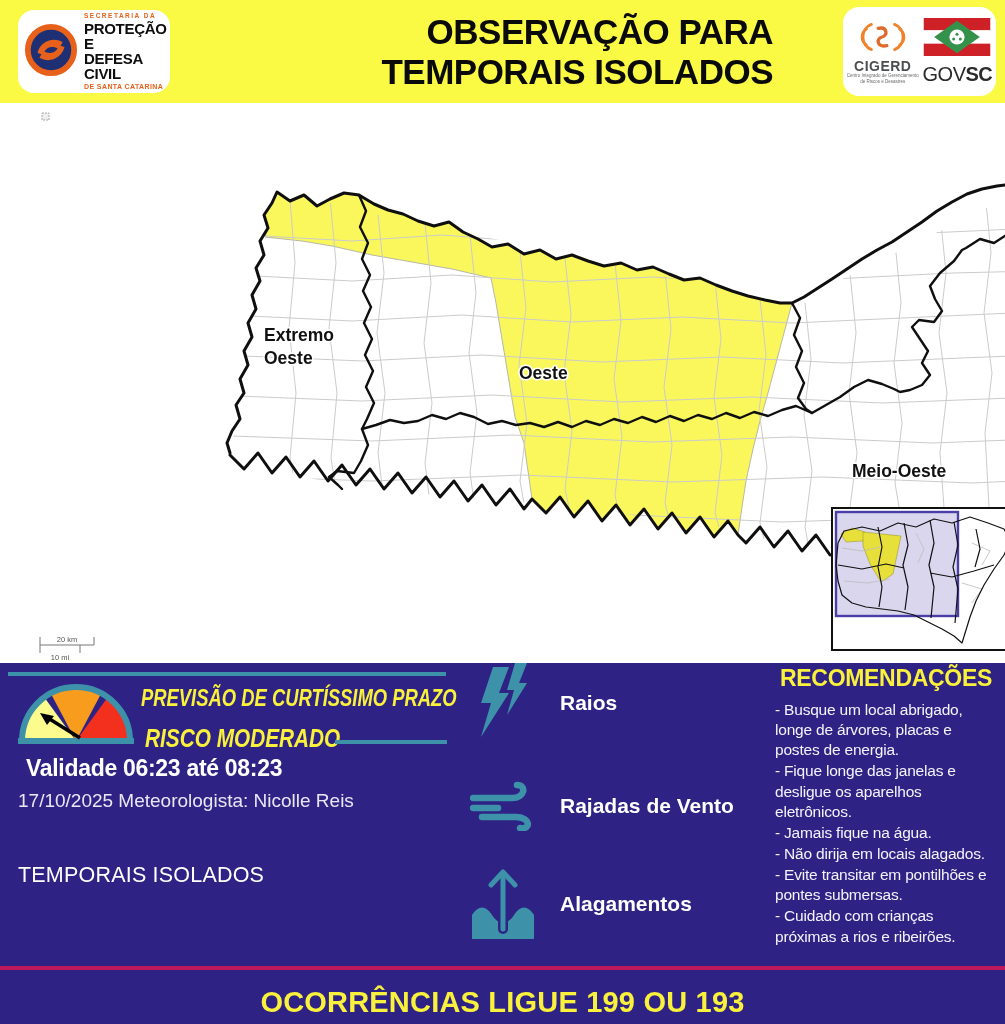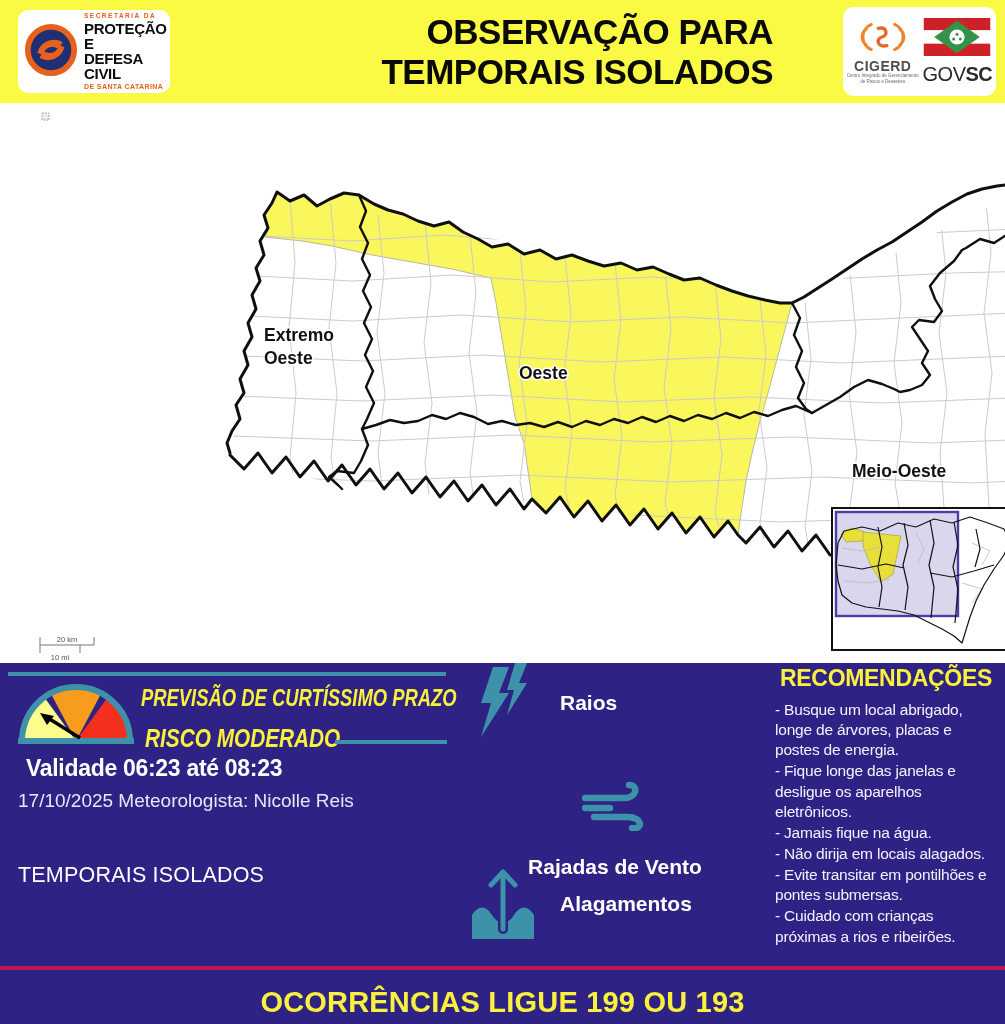--- a/index.html
+++ b/index.html
@@ -1,20 +1,20 @@
 <!DOCTYPE html>
 <html><head>
 <meta charset="utf-8">
 <style>
   html,body{margin:0;padding:0;background:#fff;}
   .poster{position:relative;width:1005px;height:1024px;overflow:hidden;background:#fff;
           font-family:"Liberation Sans",sans-serif;}
   
   .header{position:absolute;left:0;top:0;width:1005px;height:103px;background:#FAF943;}
-  .logo-box{position:absolute;background:#fff;border-radius:10px;display:flex;align-items:center;}
+  .logo-box{position:absolute;background:#fff;border-radius:16px;display:flex;align-items:center;}
   .dc-box{left:18px;top:10px;width:152px;height:83px;padding:0 6px;box-sizing:border-box;}
   .dc-text{margin-left:6px;line-height:1;}
   .dc-pre{font-size:6.5px;letter-spacing:1.5px;color:#E8611A;font-weight:700;margin-bottom:2px;}
   .dc-main{font-size:15px;font-weight:800;color:#0d0d0d;letter-spacing:-0.3px;}
   .dc-sub{font-size:7px;font-weight:800;color:#E8611A;margin-top:2px;letter-spacing:0.4px;}
   .title{position:absolute;left:232px;right:232px;top:0;height:103px;display:flex;flex-direction:column;
          justify-content:center;align-items:flex-end;margin:0;}
   .title span{font-size:35px;line-height:40px;font-weight:800;color:#0a0a0a;letter-spacing:-0.5px;white-space:nowrap;}
   .partner-box{left:843px;top:7px;width:153px;height:89px;justify-content:space-evenly;}
   .cigerd{display:flex;flex-direction:column;align-items:center;line-height:1;}
@@ -38,21 +38,21 @@
   .gauge{position:absolute;left:16px;top:18px;}
   .fc-title{position:absolute;left:141px;top:22px;color:#F9F13B;font-size:23px;font-weight:800;font-style:italic;
             white-space:nowrap;transform:scaleX(0.8);transform-origin:left top;}
   .risk-title{position:absolute;left:145px;top:60px;color:#F9F13B;font-size:26px;font-weight:800;font-style:italic;
               white-space:nowrap;transform:scaleX(0.8);transform-origin:left top;}
   .validity{position:absolute;left:26px;top:92px;color:#fff;font-size:23px;font-weight:800;letter-spacing:-0.3px;}
   .date-line{position:absolute;left:18px;top:127px;color:#E9E6F7;font-size:19px;}
   .info-title{position:absolute;left:18px;top:167px;color:#F9F13B;font-size:21.5px;font-weight:800;letter-spacing:-0.3px;}
   .info-value{position:absolute;left:18px;top:200px;color:#fff;font-size:21.5px;letter-spacing:0.2px;}
   .hazard-row{position:absolute;left:470px;display:flex;align-items:center;gap:24px;width:290px;}
-  .hz-1{top:0;}.hz-2{top:118px;flex-direction:column;}.hz-3{top:204px;}
+  .hz-1{top:0;}.hz-2{top:118px;}.hz-3{top:204px;}
   .hazard-icon{width:66px;display:flex;justify-content:center;}
   .hazard-label{color:#fff;font-size:21px;font-weight:700;white-space:nowrap;}
   .rec-col{position:absolute;left:775px;top:2px;width:222px;}
   .rec-title{color:#F9F13B;font-size:23px;font-weight:800;text-align:center;letter-spacing:-0.3px;}
   .rec-list{margin-top:8px;color:#F4F2FC;font-size:15.5px;line-height:1.3;letter-spacing:-0.2px;}
   .rec-item{margin-bottom:1px;}
   
   .footer{position:absolute;left:0;top:966px;width:1005px;height:68px;background:#2E2384;
           border-top:4px solid #be185d;box-sizing:border-box;display:flex;align-items:center;justify-content:center;}
   .footer span{color:#F9F13B;font-size:29px;font-weight:800;letter-spacing:0.2px;}

